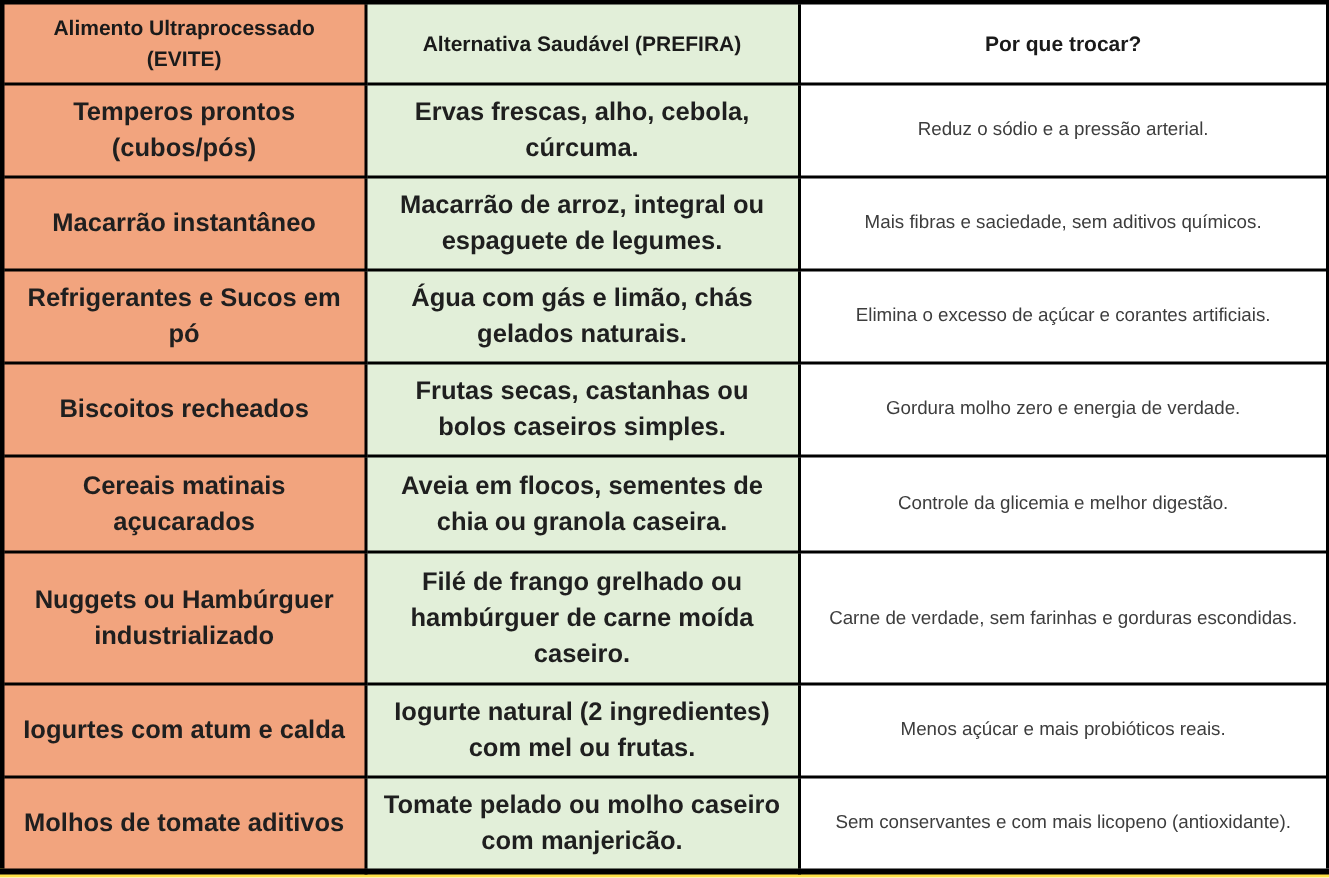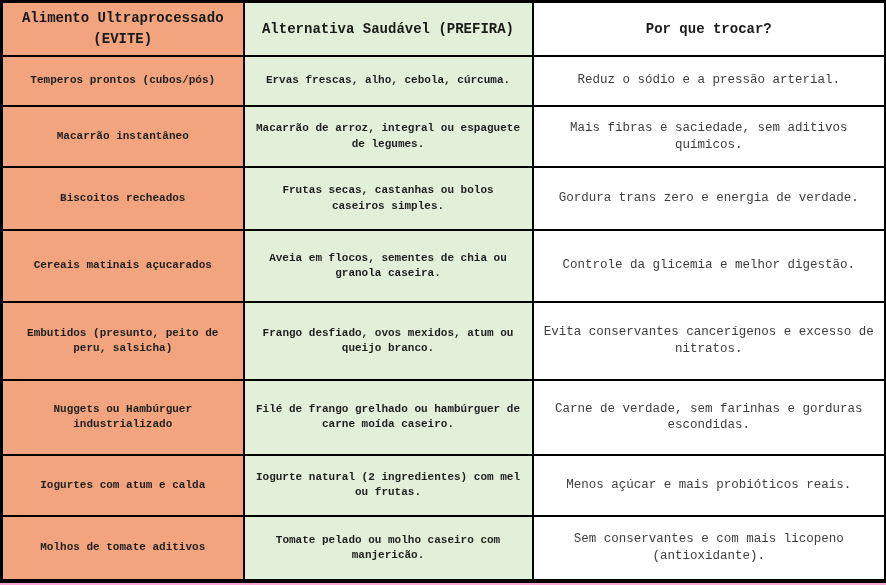--- a/index.html
+++ b/index.html
@@ -5,22 +5,21 @@
   html, body {
     margin: 0;
     padding: 0;
     background: #ffffff;
     font-family: "Liberation Sans", "DejaVu Sans", sans-serif;
   }
   .wrap {
     width: 886px;
     height: 585px;
     overflow: hidden;
-    background: #f9a8d4;
-    font-family: Liberation Mono, monospace;
+    background: #fde047;
   }
   table.swap {
     width: 884px;
     height: 583px;
     border-collapse: collapse;
     table-layout: fixed;
     border: 3px solid #000000;
     border-bottom-width: 4px;
   }
   table.swap td, table.swap th {
@@ -38,21 +37,21 @@
   .bg-prefer { background: #E2EFD9; }
   .bg-why    { background: #FFFFFF; }
 
   th {
     font-size: 14px;
     font-weight: bold;
     color: #1a1a1a;
     line-height: 1.45;
   }
   td.avoid, td.prefer {
-    font-size: 11px;
+    font-size: 17px;
     font-weight: bold;
     color: #1f1f1f;
     line-height: 1.4;
   }
   td.why {
     font-size: 12.5px;
     font-weight: normal;
     color: #3d3d3d;
     line-height: 1.35;
   }
@@ -90,34 +89,34 @@
       <tr class="r0">
         <td class="avoid bg-avoid">Temperos prontos (cubos/pós)</td>
         <td class="prefer bg-prefer">Ervas frescas, alho, cebola, cúrcuma.</td>
         <td class="why bg-why">Reduz o sódio e a pressão arterial.</td>
       </tr>
       <tr class="r1">
         <td class="avoid bg-avoid">Macarrão instantâneo</td>
         <td class="prefer bg-prefer">Macarrão de arroz, integral ou espaguete de legumes.</td>
         <td class="why bg-why">Mais fibras e saciedade, sem aditivos químicos.</td>
       </tr>
+      <tr class="r2">
+        <td class="avoid bg-avoid">Refrigerantes e Sucos em pó</td>
+        <td class="prefer bg-prefer">Água com gás e limão, chás gelados naturais.</td>
+        <td class="why bg-why">Elimina o excesso de açúcar e corantes artificiais.</td>
+      </tr>
       <tr class="r3">
         <td class="avoid bg-avoid">Biscoitos recheados</td>
         <td class="prefer bg-prefer">Frutas secas, castanhas ou bolos caseiros simples.</td>
-        <td class="why bg-why">Gordura trans zero e energia de verdade.</td>
+        <td class="why bg-why">Gordura molho zero e energia de verdade.</td>
       </tr>
       <tr class="r4">
         <td class="avoid bg-avoid">Cereais matinais açucarados</td>
         <td class="prefer bg-prefer">Aveia em flocos, sementes de chia ou granola caseira.</td>
         <td class="why bg-why">Controle da glicemia e melhor digestão.</td>
-      </tr>
-      <tr class="r5">
-        <td class="avoid bg-avoid">Embutidos (presunto, peito de peru, salsicha)</td>
-        <td class="prefer bg-prefer">Frango desfiado, ovos mexidos, atum ou queijo branco.</td>
-        <td class="why bg-why">Evita conservantes cancerígenos e excesso de nitratos.</td>
       </tr>
       <tr class="r6">
         <td class="avoid bg-avoid">Nuggets ou Hambúrguer industrializado</td>
         <td class="prefer bg-prefer">Filé de frango grelhado ou hambúrguer de carne moída caseiro.</td>
         <td class="why bg-why">Carne de verdade, sem farinhas e gorduras escondidas.</td>
       </tr>
       <tr class="r7">
         <td class="avoid bg-avoid">Iogurtes com atum e calda</td>
         <td class="prefer bg-prefer">Iogurte natural (2 ingredientes) com mel ou frutas.</td>
         <td class="why bg-why">Menos açúcar e mais probióticos reais.</td>

